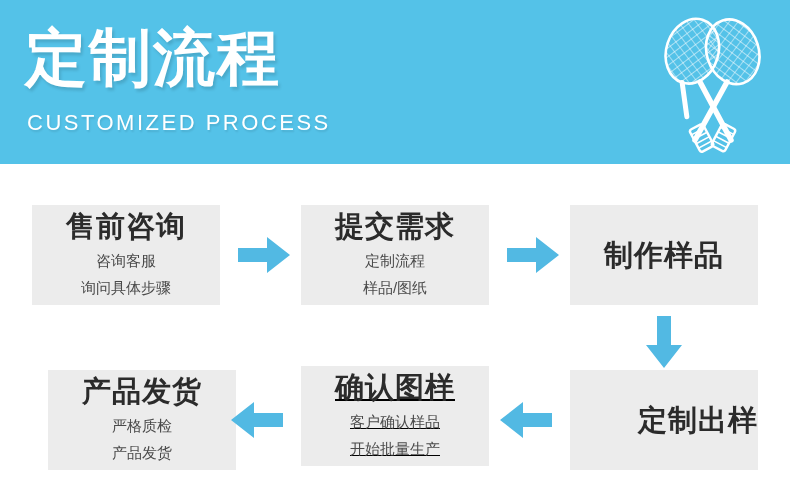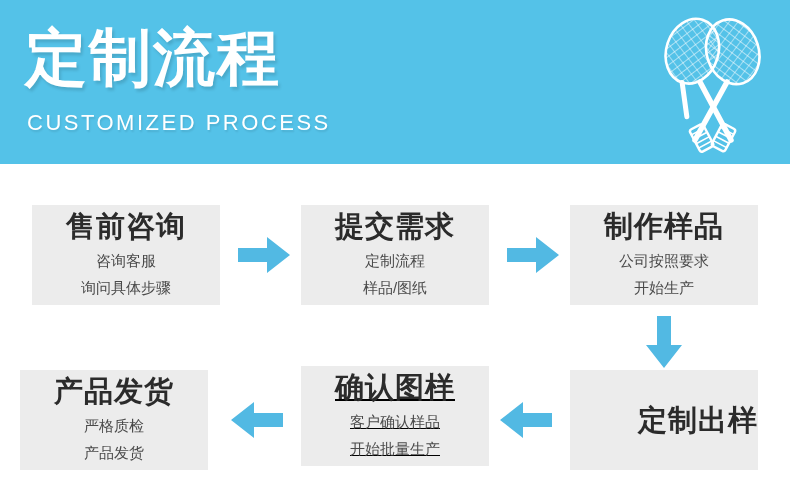--- a/index.html
+++ b/index.html
@@ -96,21 +96,21 @@
     color: #4a4a4a;
     text-align: center;
     white-space: pre-line;
   }
 
   
   .step-1 { left: 32px;  top: 41px; justify-content: center; }
   .step-2 { left: 301px; top: 41px; }
   .step-3 { left: 570px; top: 41px; }
   
-  .step-6 { left: 20px;  top: 206px; }
+  .step-6 { left: 48px;  top: 206px; }
   .step-5 { left: 301px; top: 202px; text-decoration: underline; }
   .step-4 { left: 570px; top: 206px; align-items: flex-end; }
 
   
   .arrow {
     position: absolute;
   }
   .arrow-h { width: 56px; height: 44px; }
   .arrow-v { width: 44px; height: 56px; }
 
@@ -178,22 +178,20 @@
     </div>
 
     <div class="step step-2">
       <div class="step-title">提交需求</div>
       <div class="step-desc">定制流程
 样品/图纸</div>
     </div>
 
     <div class="step step-3">
       <div class="step-title">制作样品</div>
-      <div class="step-desc">公司按照要求
-开始生产</div>
     </div>
 
     <div class="step step-4">
       <div class="step-title">定制出样</div>
     </div>
 
     <div class="step step-5">
       <div class="step-title">确认图样</div>
       <div class="step-desc">客户确认样品
 开始批量生产</div>

